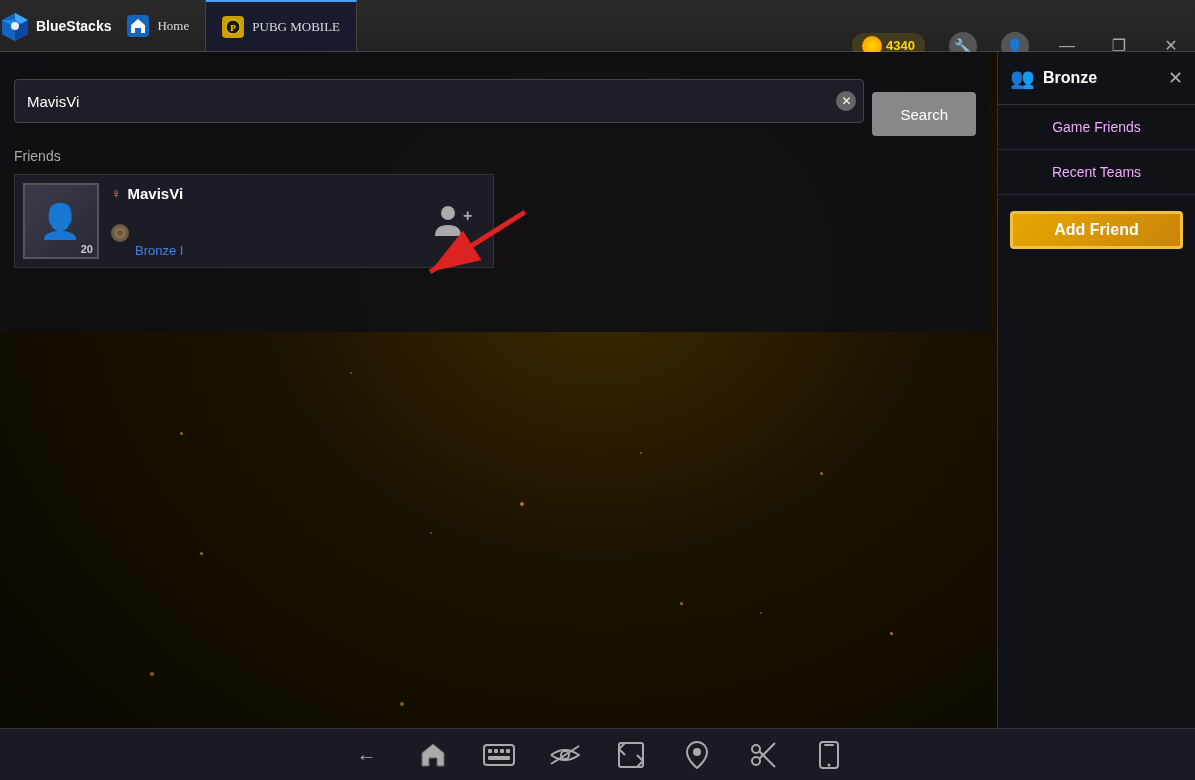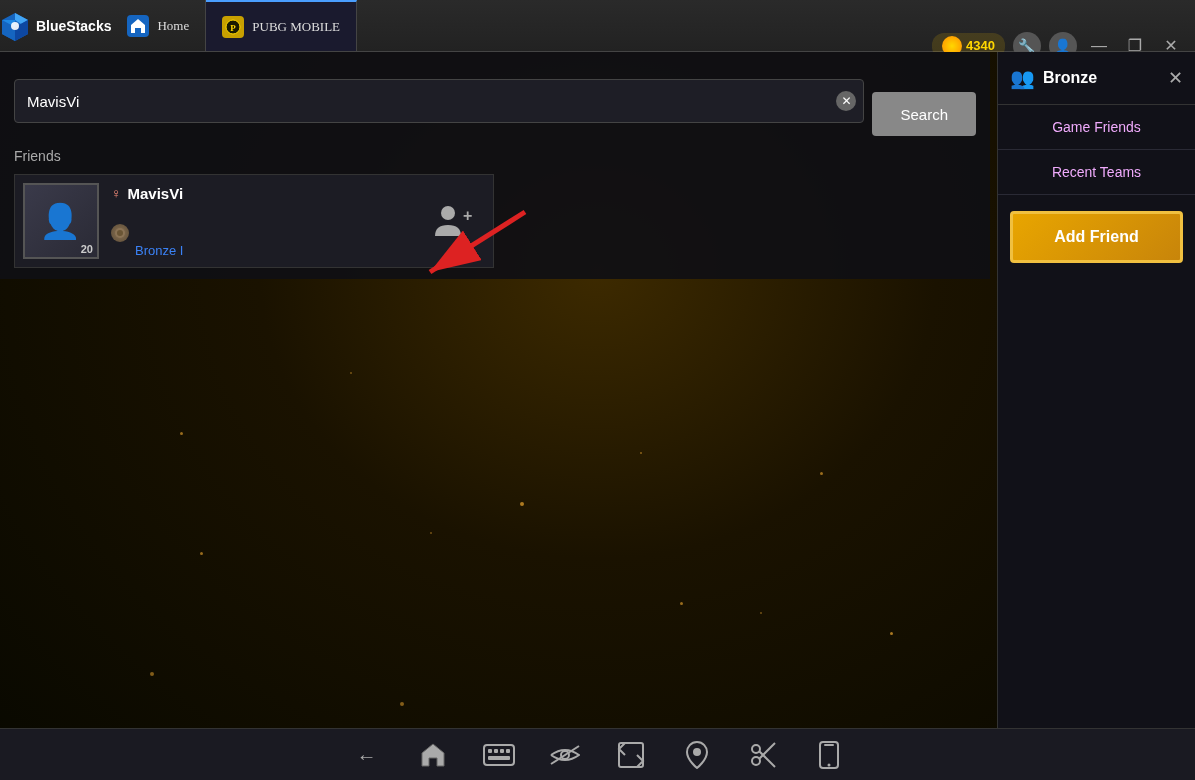--- a/index.html
+++ b/index.html
@@ -45,21 +45,21 @@
     }
     .tab-icon {
       width: 22px;
       height: 22px;
     }
     .tab-label { color: #ddd; font-size: 13px; }
     .title-bar-right {
       margin-left: auto;
       display: flex;
       align-items: center;
-      gap: 8px;
+      gap: 24px;
       padding-right: 10px;
       margin-top: 40px;
     }
     .coin-area {
       display: flex;
       align-items: center;
       gap: 4px;
       background: rgba(255,200,0,0.15);
       border-radius: 12px;
       padding: 3px 10px;
@@ -117,21 +117,21 @@
       position: absolute;
       border-radius: 50%;
       background: rgba(255, 180, 50, 0.8);
     }
 
     
     .search-panel {
       position: absolute;
       top: 0; left: 0;
       width: 990px;
-      height: 227px;
+      height: 280px;
       background: rgba(15, 15, 20, 0.92);
       z-index: 10;
       padding: 14px;
     }
 
     .search-row {
       display: flex;
       align-items: center;
       gap: 8px;
       margin-bottom: 12px;
@@ -308,21 +308,21 @@
       padding: 14px 12px;
       color: #f0abfc;
       font-size: 14px;
       border-bottom: 1px solid #2a2a35;
       cursor: pointer;
       text-align: center;
     }
 
     .add-friend-btn {
       margin: 16px 12px;
-      padding: 14px;
+      padding: 7px;
       background: linear-gradient(135deg, #e8a500, #c8850a);
       border: 3px solid #f0c040;
       border-radius: 4px;
       color: #fff;
       font-size: 16px;
       font-weight: bold;
       cursor: pointer;
       text-align: center;
     }
 

